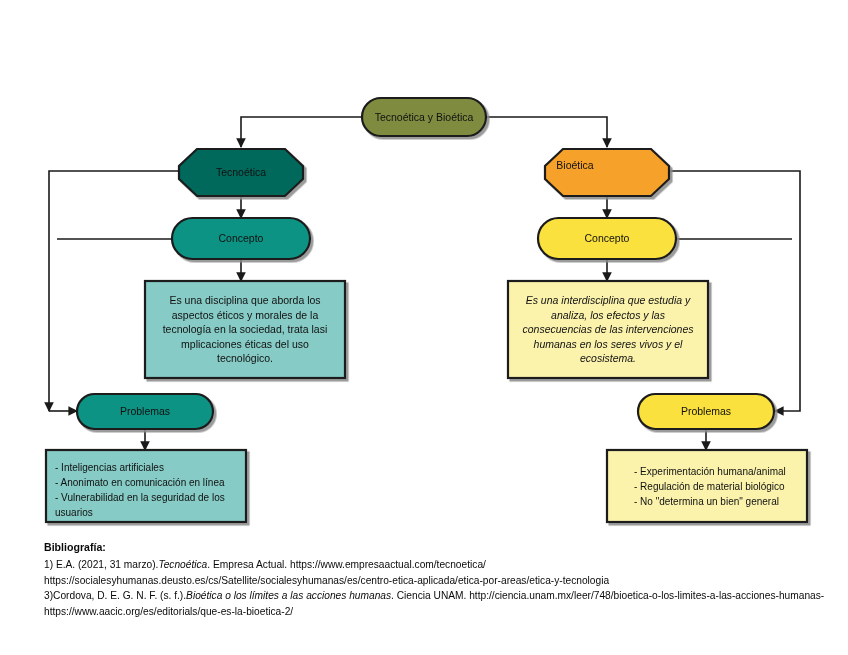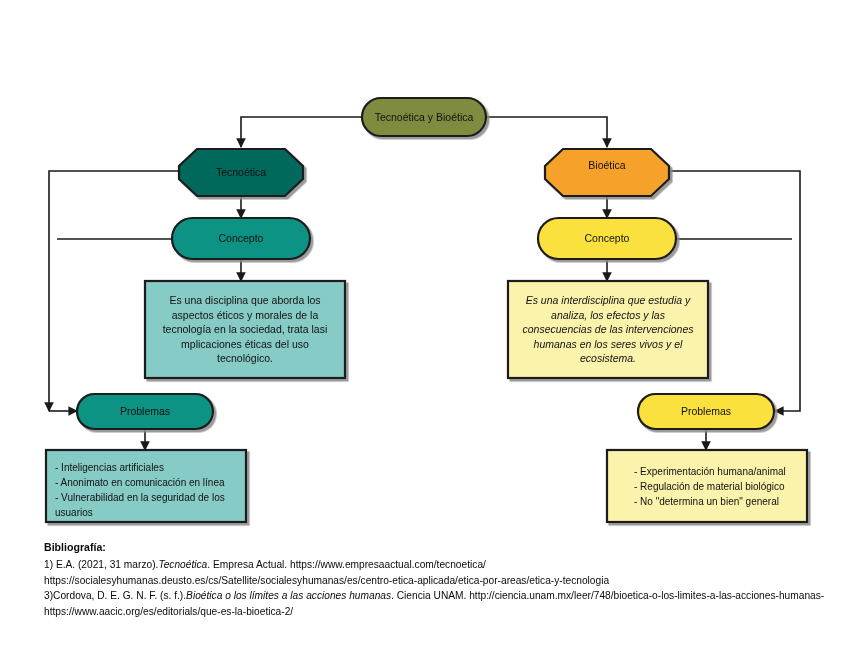--- a/index.html
+++ b/index.html
@@ -149,21 +149,21 @@
 
     <rect x="46" y="450" width="200" height="72" fill="#86cbc5" stroke="#1a1a1a" stroke-width="2.2" filter="url(#sh)"></rect>
 
     <rect x="607" y="450" width="200" height="72" fill="#fbf3ac" stroke="#1a1a1a" stroke-width="2.2" filter="url(#sh)"></rect>
   </svg>
 
   <div class="node-label" style="left:362px; top:98px; width:124px; height:38px;">Tecnoética y Bioética</div>
 
   <div class="node-label" style="left:179px; top:149px; width:124px; height:47px;">Tecnoética</div>
 
-  <div class="node-label" style="left:545px; top:149px; width:124px; height:33px;">Bioética</div>
+  <div class="node-label" style="left:513px; top:149px; width:124px; height:33px;">Bioética</div>
 
   <div class="node-label" style="left:172px; top:218px; width:138px; height:41px;">Concepto</div>
 
   <div class="node-label" style="left:538px; top:218px; width:138px; height:41px;">Concepto</div>
 
   <div class="desc-box-text" style="left:145px; top:281px; width:200px; height:97px;">Es una disciplina que aborda los aspectos éticos y morales de la tecnología en la sociedad, trata lasi mplicaciones éticas del uso tecnológico.</div>
 
   <div class="desc-box-text" style="left:508px; top:281px; width:200px; height:97px;font-style:italic;">Es una interdisciplina que estudia y analiza, los efectos y las consecuencias de las intervenciones humanas en los seres vivos y el ecosistema.</div>
 
   <div class="node-label" style="left:77px; top:394px; width:136px; height:35px;">Problemas</div>

